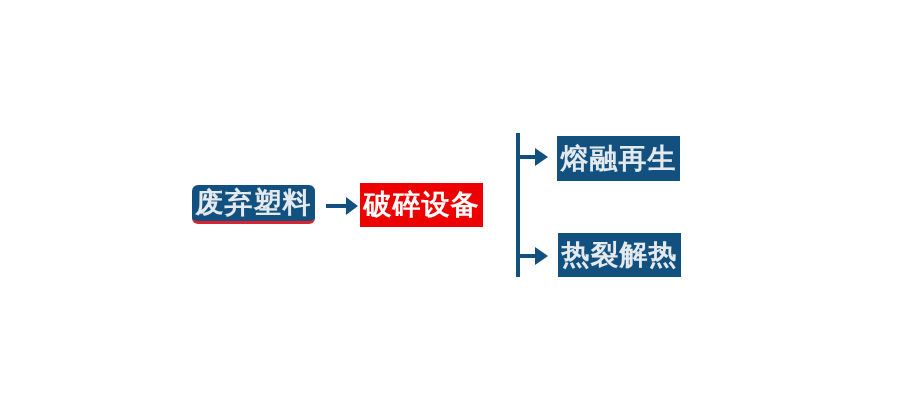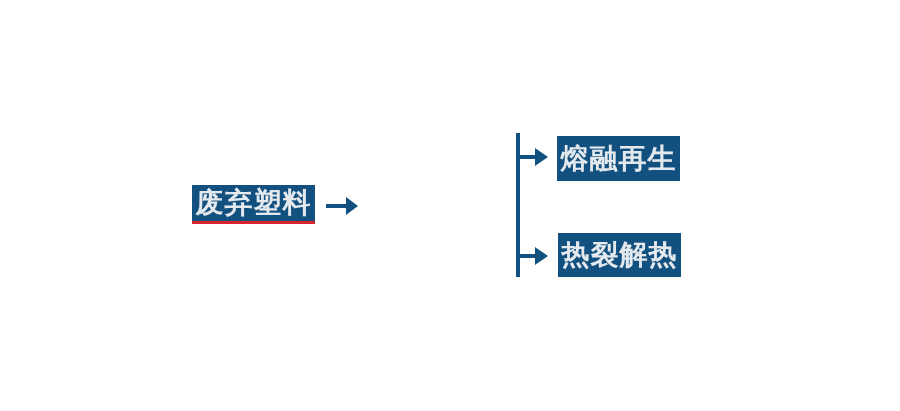--- a/index.html
+++ b/index.html
@@ -46,20 +46,21 @@
     color: #ffffff;
   }
 
   
   #node-source {
     left: 192px;
     top: 185px;
     width: 123px;
     height: 39px;
     border-bottom: 3px solid #d9232e;
+    border-radius: 6px;
   }
 
   #node-process {
     left: 360px;
     top: 183px;
     width: 123px;
     height: 44px;
   }
 
   #node-branch-melt {
@@ -103,20 +104,23 @@
     <span>废弃塑料</span>
   </div>
 
   <div id="arrow-main">
     <svg width="40" height="32" viewBox="0 0 40 32" aria-hidden="true">
       <path d="M4 16 H27" stroke="#12517f" stroke-width="4" fill="none" stroke-linecap="butt"></path>
       <path d="M24 7 L36 16 L24 25 Z" fill="#12517f"></path>
     </svg>
   </div>
 
+  <div class="node node-red" id="node-process">
+    <span>破碎设备</span>
+  </div>
 
   <div id="connector-branch">
     <svg width="56" height="158" viewBox="0 0 56 158" aria-hidden="true">
 
       <path d="M10 7 V151" stroke="#12517f" stroke-width="4" fill="none" stroke-linecap="butt"></path>
 
       <path d="M10 31 H30" stroke="#12517f" stroke-width="4" fill="none" stroke-linecap="butt"></path>
       <path d="M27 22 L40 31 L27 40 Z" fill="#12517f"></path>
 
       <path d="M10 130 H30" stroke="#12517f" stroke-width="4" fill="none" stroke-linecap="butt"></path>

